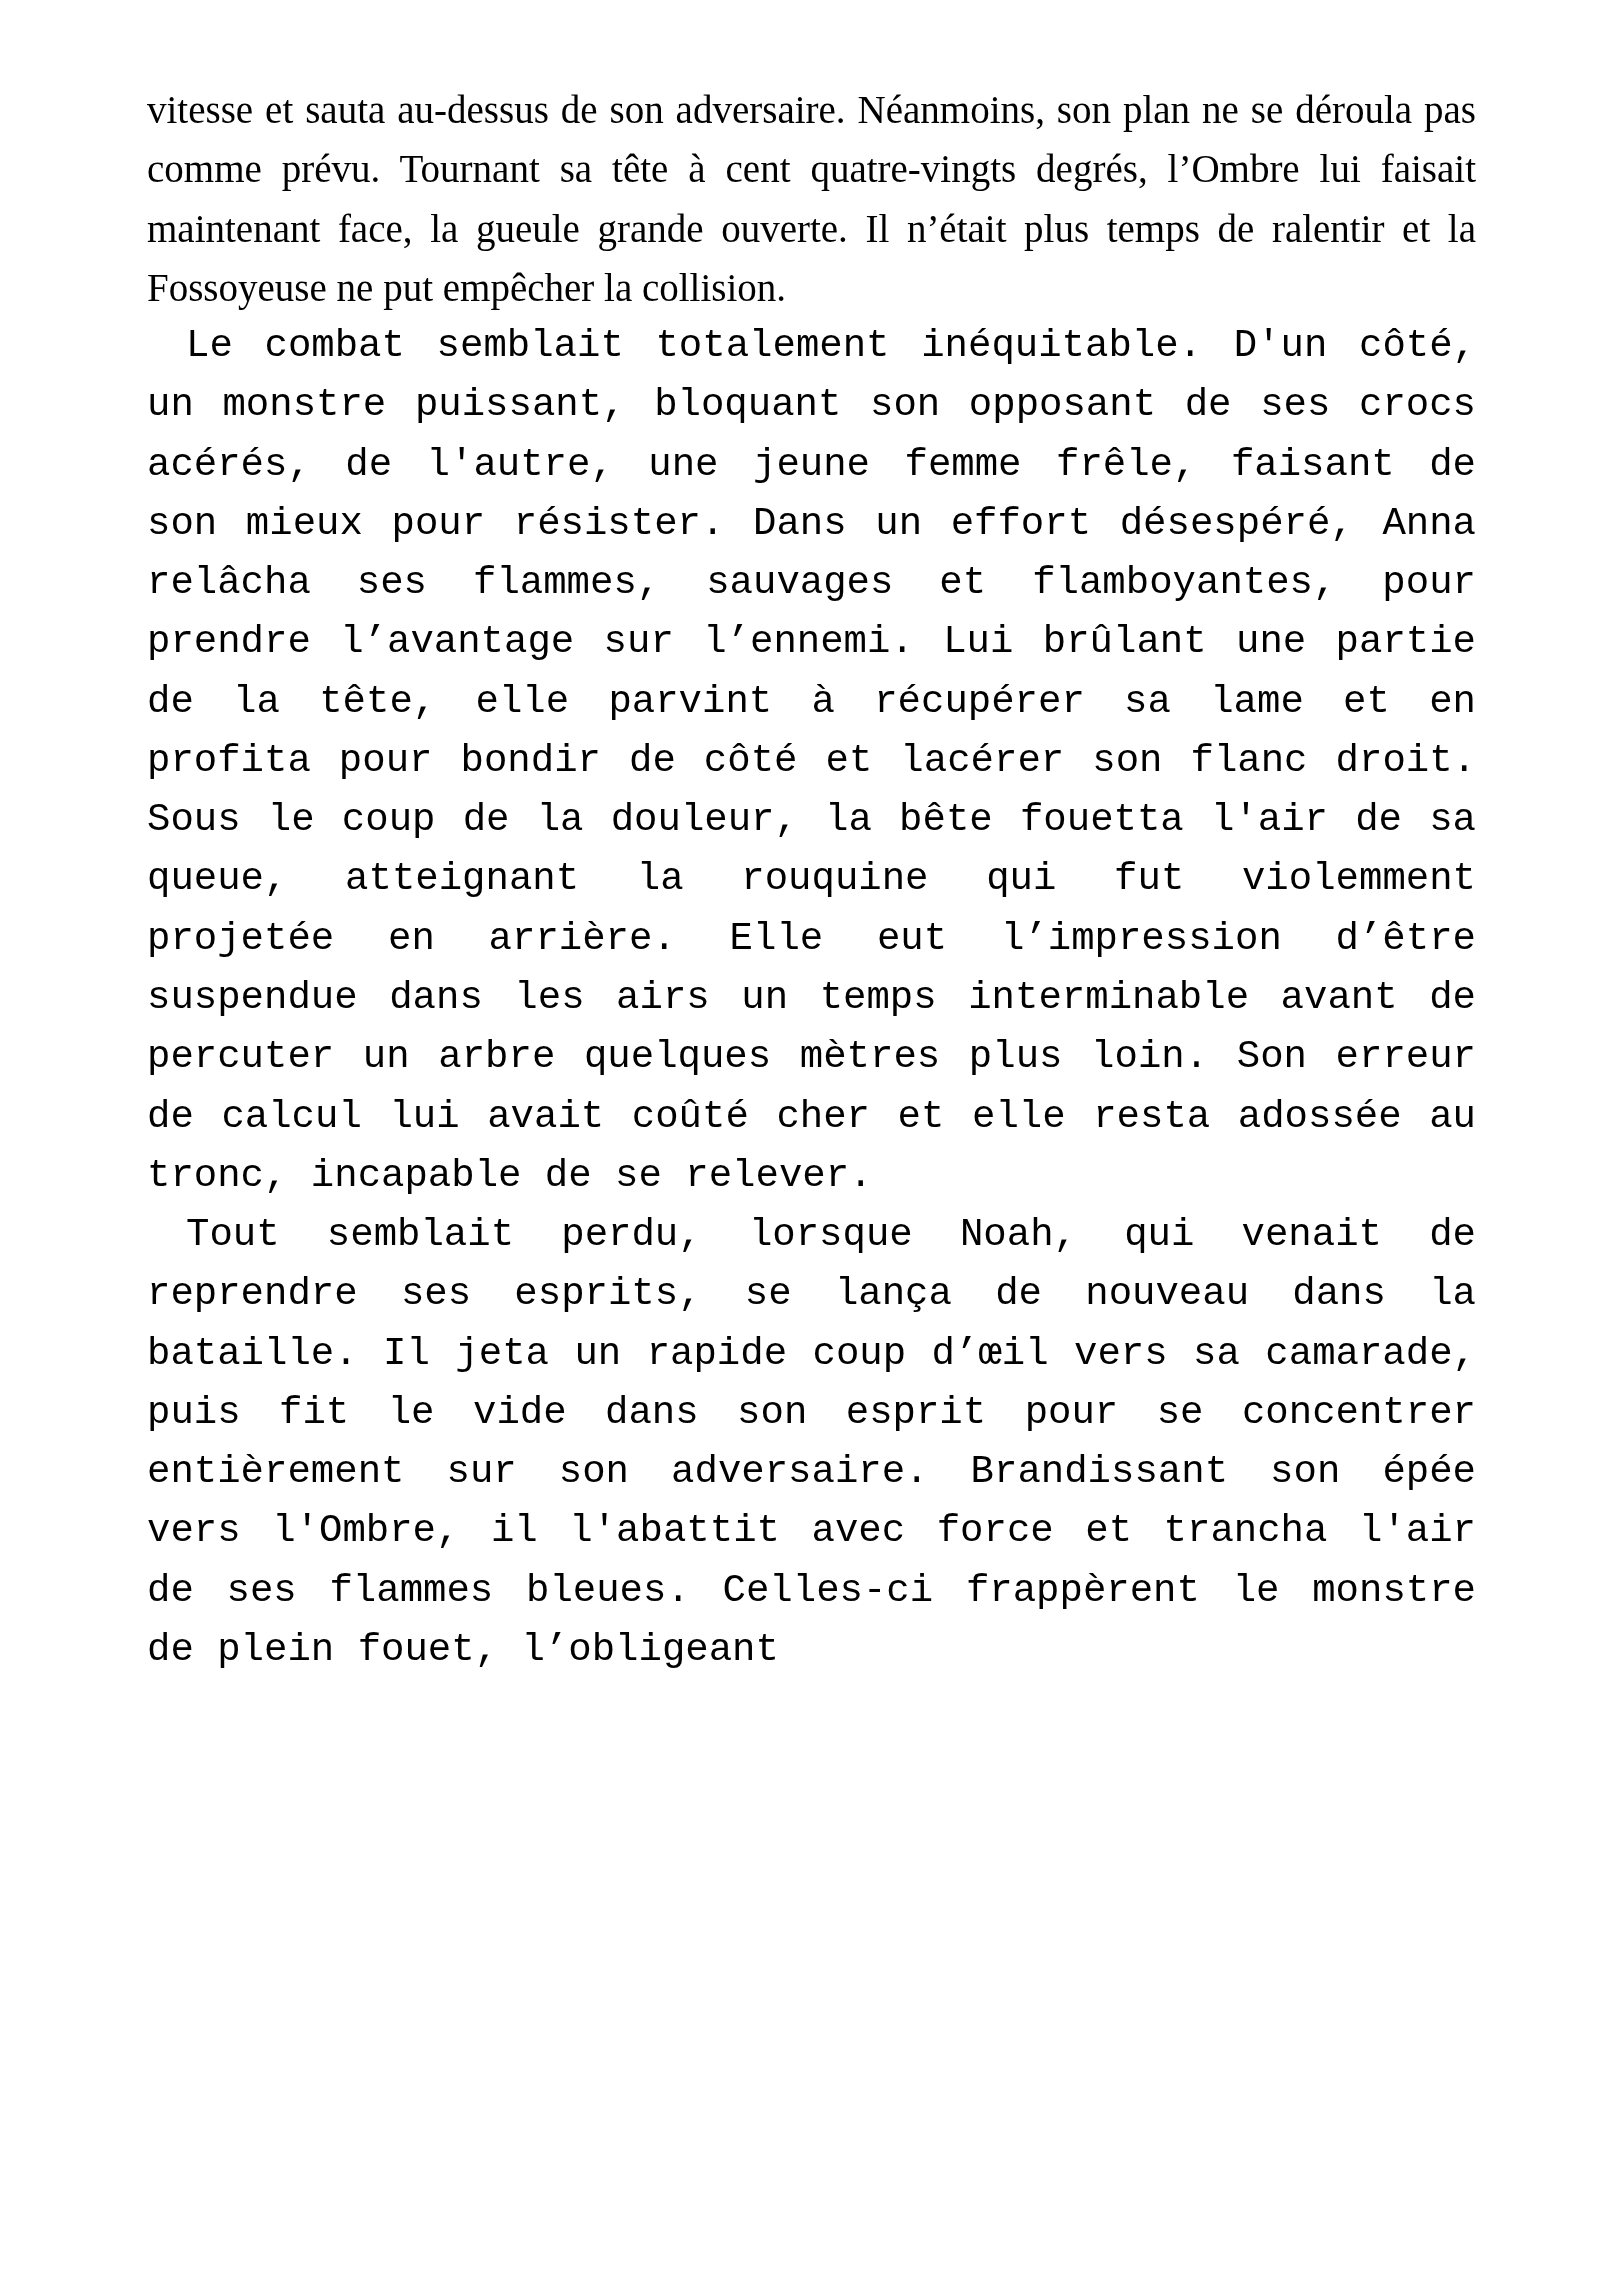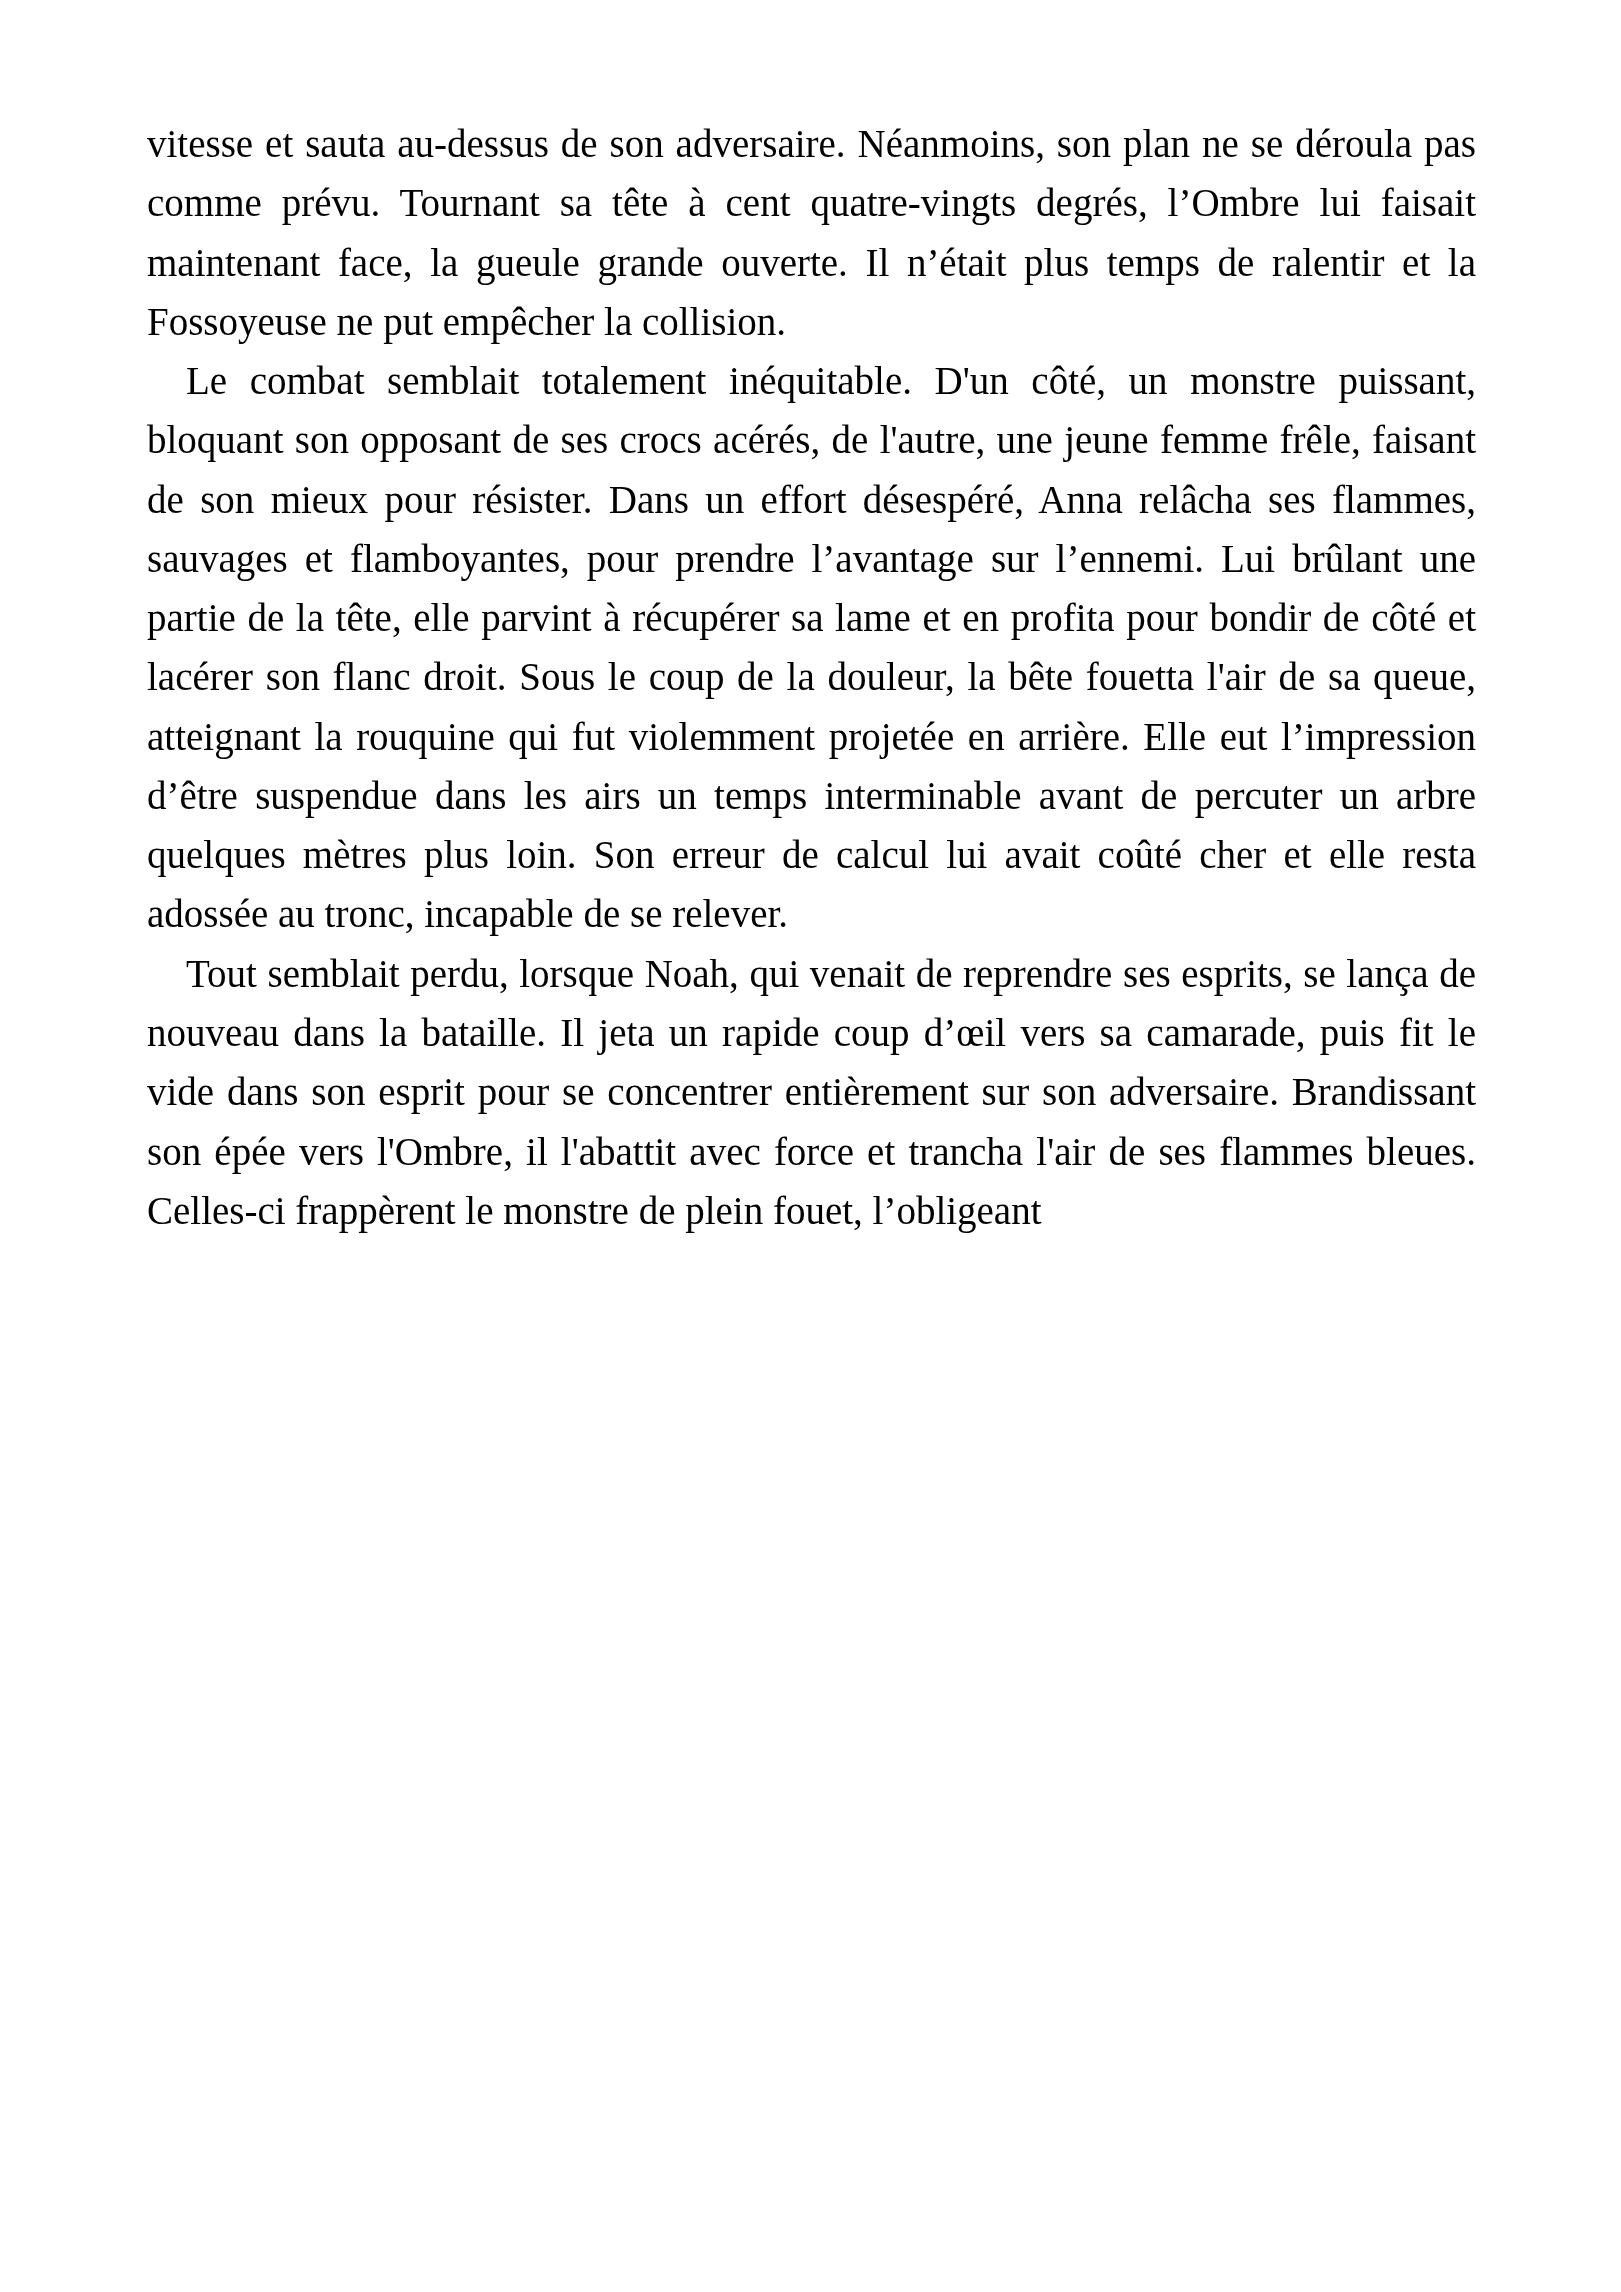--- a/index.html
+++ b/index.html
@@ -11,36 +11,37 @@
     width: 1621px;
     height: 2293px;
     font-family: "Liberation Serif", "DejaVu Serif", serif;
     color: #000000;
     overflow: hidden;
   }
   .page {
     box-sizing: border-box;
     width: 1621px;
     height: 2293px;
-    padding: 114px 145px 0 147px;
+    padding: 80px 145px 0 147px;
     background: #ffffff;
   }
   .body-text {
     font-size: 39px;
     line-height: 1.52;
     text-align: justify;
     text-justify: inter-word;
     hyphens: none;
   }
   .body-text p {
     margin: 0;
     text-indent: 0;
   }
   .body-text p.indent {
     text-indent: 39px;
+    font-family: Liberation Mono, monospace;
   }
 </style>
 </head>
 <body>
 
 <div class="page">
   <div class="body-text">
     <p>vitesse et sauta au-dessus de son adversaire. Néanmoins, son plan ne se déroula pas comme prévu. Tournant sa tête à cent quatre-vingts degrés, l’Ombre lui faisait maintenant face, la gueule grande ouverte. Il n’était plus temps de ralentir et la Fossoyeuse ne put empêcher la collision.</p>
     <p class="indent">Le combat semblait totalement inéquitable. D'un côté, un monstre puissant, bloquant son opposant de ses crocs acérés, de l'autre, une jeune femme frêle, faisant de son mieux pour résister. Dans un effort désespéré, Anna relâcha ses flammes, sauvages et flamboyantes, pour prendre l’avantage sur l’ennemi. Lui brûlant une partie de la tête, elle parvint à récupérer sa lame et en profita pour bondir de côté et lacérer son flanc droit. Sous le coup de la douleur, la bête fouetta l'air de sa queue, atteignant la rouquine qui fut violemment projetée en arrière. Elle eut l’impression d’être suspendue dans les airs un temps interminable avant de percuter un arbre quelques mètres plus loin. Son erreur de calcul lui avait coûté cher et elle resta adossée au tronc, incapable de se relever.</p>
     <p class="indent">Tout semblait perdu, lorsque Noah, qui venait de reprendre ses esprits, se lança de nouveau dans la bataille. Il jeta un rapide coup d’œil vers sa camarade, puis fit le vide dans son esprit pour se concentrer entièrement sur son adversaire. Brandissant son épée vers l'Ombre, il l'abattit avec force et trancha l'air de ses flammes bleues. Celles-ci frappèrent le monstre de plein fouet, l’obligeant</p>

